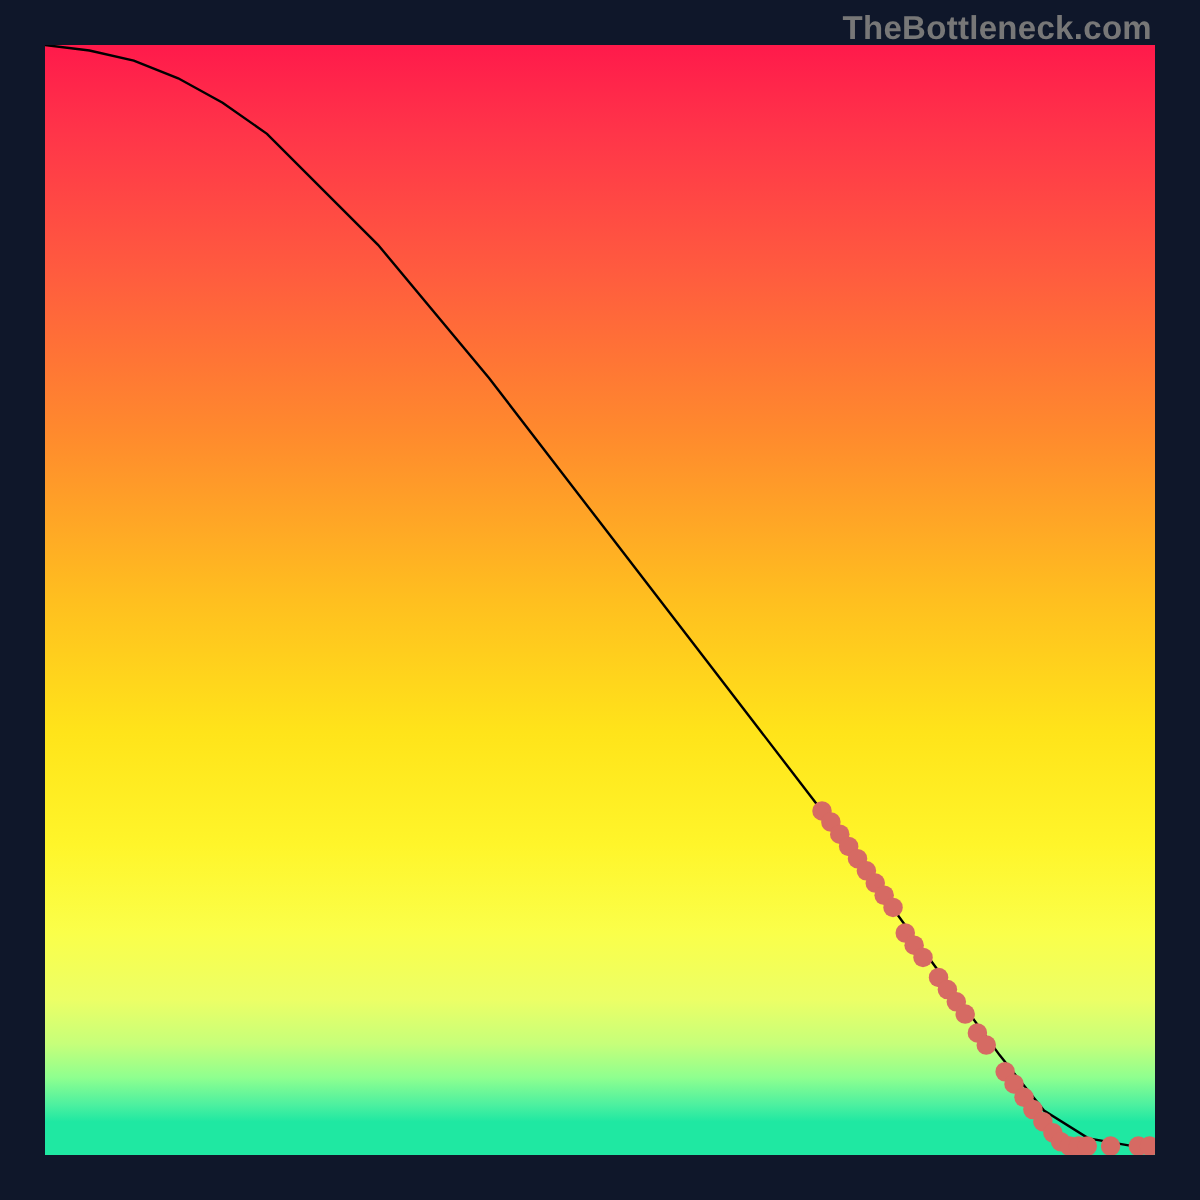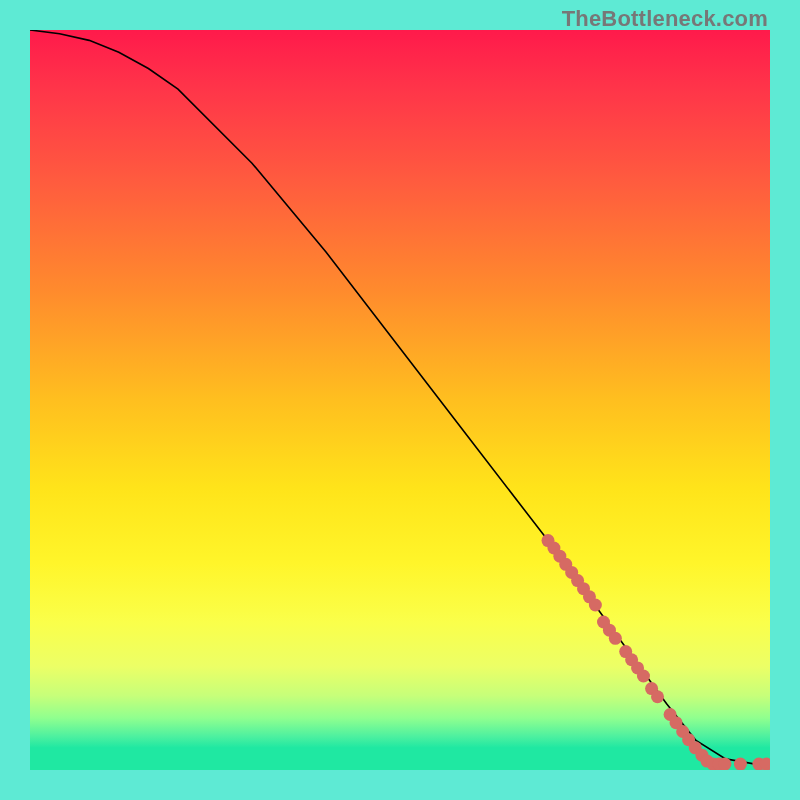--- a/index.html
+++ b/index.html
@@ -1,21 +1,21 @@
 <!DOCTYPE html>
 <html><head>
 <meta charset="utf-8">
 <style>
   * { margin: 0; padding: 0; box-sizing: border-box; }
   html, body { width: 800px; height: 800px; background: #000; overflow: hidden; }
   .stage {
     position: relative;
     width: 800px;
     height: 800px;
-    background: #5eead4;
+    background: #0f172a;
   }
   .plot {
     position: absolute;
     left: 30px;
     top: 30px;
     width: 740px;
     height: 740px;
   }
   .gradient-bg {
     position: absolute;

